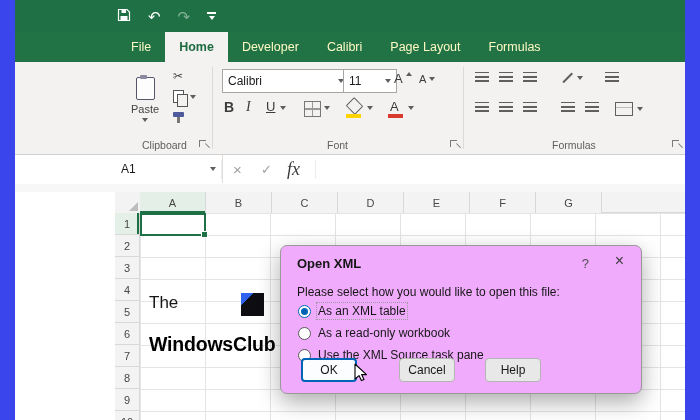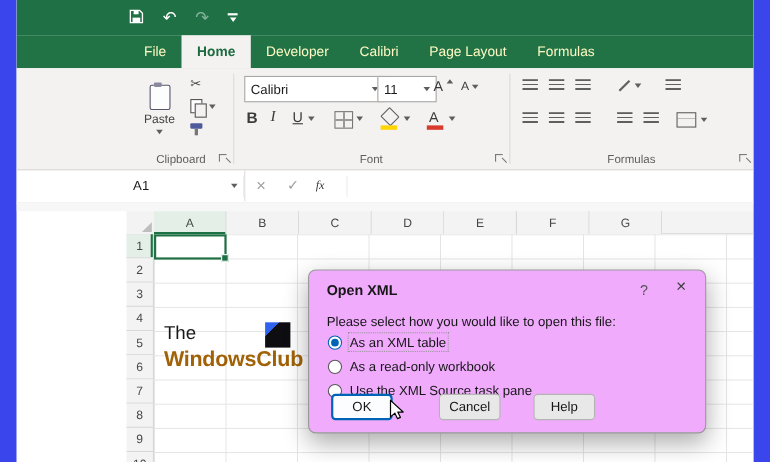--- a/index.html
+++ b/index.html
@@ -56,21 +56,21 @@
   
   .al-ic{width:14px;height:11px;background:repeating-linear-gradient(to bottom,#5f5f5f 0 1.4px,transparent 1.4px 4.2px)}
   .diag{width:13px;height:1.5px;background:#5f5f5f;transform:rotate(-45deg)}
   .merge-ic{width:16px;height:12px;border:1.3px solid #5f5f5f;background:linear-gradient(to bottom,transparent 4px,#bbb 4px,#bbb 5px,transparent 5px)}
   .aitem{position:absolute}
 
   
   .fbar{position:absolute;left:0;top:155px;right:0;height:29px;background:#fff;border-bottom:1px solid #e1dfdd}
   .namebox{position:absolute;left:100px;top:0;width:95px;height:28px;border-right:1px solid #e1dfdd;display:flex;align-items:center;justify-content:space-between;padding:0 6px;font-size:12px;color:#1b1b1b}
   .fico{position:absolute;top:0;height:28px;display:flex;align-items:center;color:#a19f9d}
-  .fx-label{font-family:"Liberation Serif","DejaVu Serif",serif;font-style:italic;color:#3b3b3b;font-size:11px}
+  .fx-label{font-family:"Liberation Serif","DejaVu Serif",serif;font-style:italic;color:#3b3b3b;font-size:18px}
   .fsep{position:absolute;top:5px;bottom:5px;width:1px;background:#ececec}
 
   
   .gridgap{position:absolute;left:0;top:184px;right:0;height:8px;background:#f7f7f7}
   .corner{position:absolute;left:100px;top:192px;width:25px;height:21px;background:#f3f3f3;border-right:1px solid #d8d8d8;border-bottom:1px solid #d8d8d8}
   .corner i{position:absolute;right:2px;bottom:2px;width:0;height:0;border-left:9px solid transparent;border-bottom:9px solid #bdbdbd}
   .colheads{position:absolute;left:125px;top:192px;right:0;height:21px;display:flex}
   .colhead{width:65px;height:21px;display:flex;align-items:center;justify-content:center;font-size:11px;color:#474747;background:#f3f3f3;border-right:1px solid #d8d8d8;border-bottom:1px solid #d8d8d8;flex:none}
   .colhead.selected{background:#e4efe8;box-shadow:inset 0 -2px 0 #1e7145}
   .colfill{flex:1;background:#f3f3f3;border-bottom:1px solid #d8d8d8}
@@ -80,21 +80,21 @@
   .cells{position:absolute;left:125px;top:213px;right:0;bottom:0;background:#fff;
          background-image:linear-gradient(to right,#e4e4e4 1px,transparent 1px),linear-gradient(to bottom,#e4e4e4 1px,transparent 1px);
          background-size:65px 22px}
   .sel{position:absolute;left:125px;top:213px;width:66px;height:23px;border:2px solid #1e7145;z-index:3;box-sizing:border-box}
   .handle{position:absolute;right:-4px;bottom:-4px;width:5px;height:5px;background:#1e7145;border:1px solid #fff}
 
   
   .twclogo{position:absolute;left:134px;top:293px;z-index:2}
   .twclogo .line1{font-size:17px;color:#161616}
   .twclogo .sq{position:absolute;left:92px;top:0;width:23px;height:23px;background:linear-gradient(135deg,#2e63f0 0 28%,#0d0d12 28%)}
-  .twclogo .line2{font-size:19.5px;font-weight:700;color:#a16207;margin-top:3px;letter-spacing:-.2px}
+  .twclogo .line2{font-size:19.5px;font-weight:700;color:#000000;margin-top:20px;letter-spacing:-.2px}
 
   
   .dialog{position:absolute;left:265px;top:245px;width:360px;height:147px;background:#f0abfc;border:1px solid #999;border-radius:7px;box-shadow:0 8px 22px rgba(0,0,0,.33);z-index:10}
   .dtitle{position:absolute;left:16px;top:10px;font-size:13px;font-weight:600;color:#161616}
   .dhelp{position:absolute;right:52px;top:10px;font-size:13px;color:#505050}
   .dclose{position:absolute;right:17px;top:7px;font-size:16px;color:#3c3c3c;line-height:1}
   .dprompt{position:absolute;left:16px;top:39px;font-size:12px;color:#161616}
   .opt{position:absolute;left:17px;display:flex;align-items:center;gap:7px}
   .opt1{top:58px}.opt2{top:80px}.opt3{top:102px}
   .radio{width:13px;height:13px;border-radius:50%;border:1px solid #5a5a5a;background:#fff;position:relative;flex:none;box-sizing:border-box}

